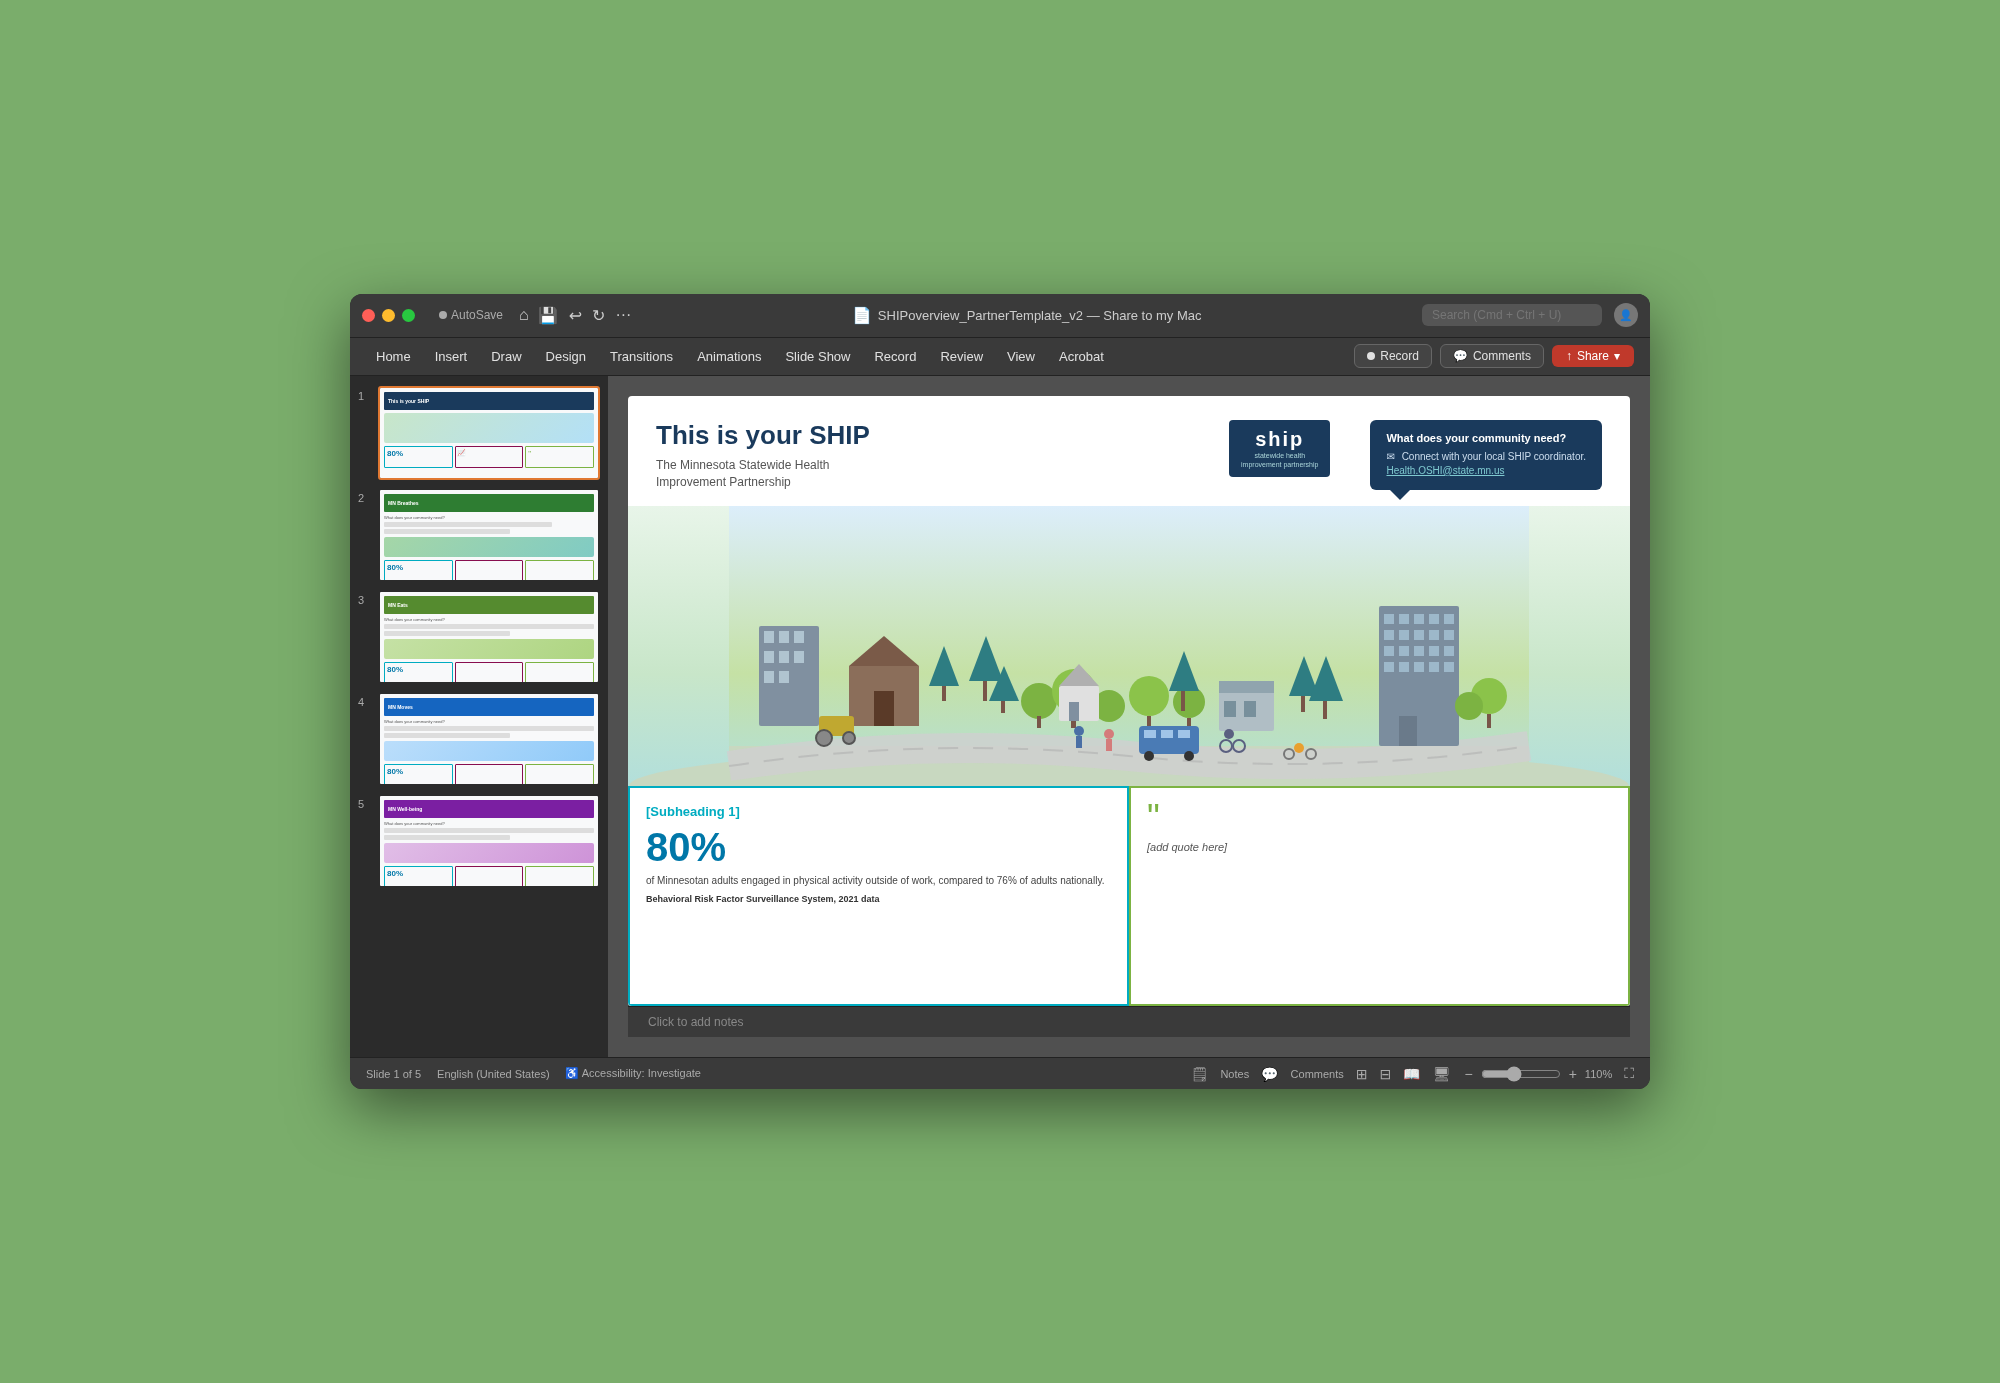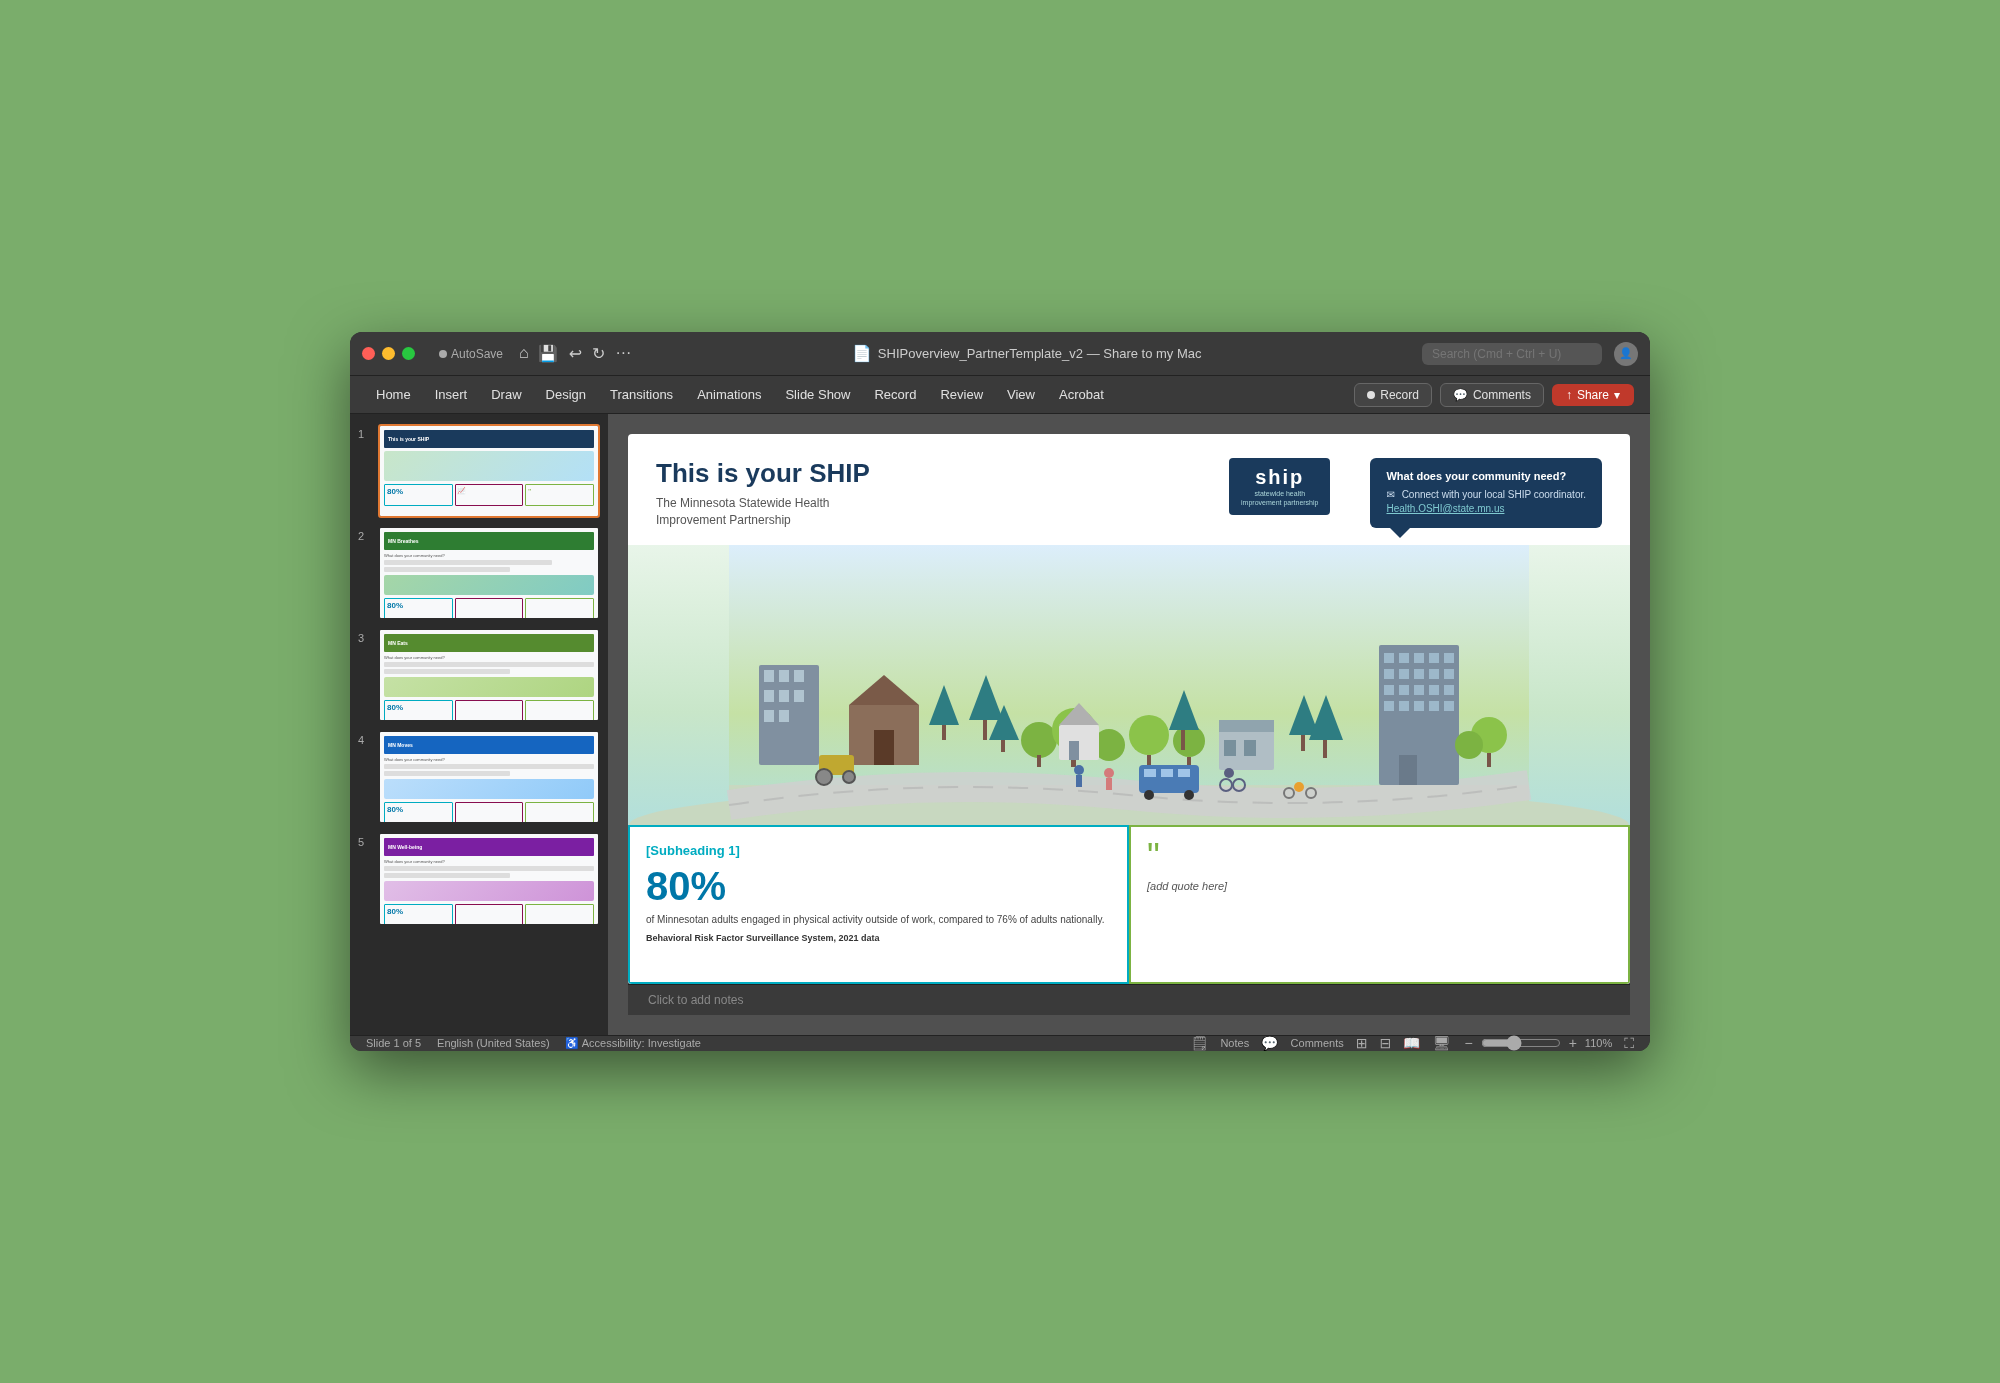--- a/index.html
+++ b/index.html
@@ -314,21 +314,21 @@
       width: 100%;
       height: 280px;
       background: linear-gradient(180deg, #e8f5e9 0%, #c8e6c9 60%, #b2dfdb 100%);
       position: relative;
       overflow: hidden;
     }
     
     .info-boxes {
       display: flex;
       gap: 0;
-      height: 159px;
+      height: 220px;
     }
     .info-box {
       flex: 1;
       border: 2px solid;
       padding: 16px;
       background: #fff;
       position: relative;
     }
     .info-box-1 { border-color: #00acc1; }
     .info-box-2 { border-color: #880e4f; }
@@ -382,21 +382,21 @@
     .notes-bar {
       background: #3a3a3a;
       padding: 8px 20px;
       color: #888;
       font-size: 12px;
       border-top: 1px solid #222;
     }
     
     .statusbar {
       background: #3a3a3a;
-      height: 16px;
+      height: 32px;
       display: flex;
       align-items: center;
       padding: 0 16px;
       border-top: 1px solid #222;
       gap: 16px;
     }
     .status-left {
       display: flex;
       gap: 16px;
       align-items: center;

